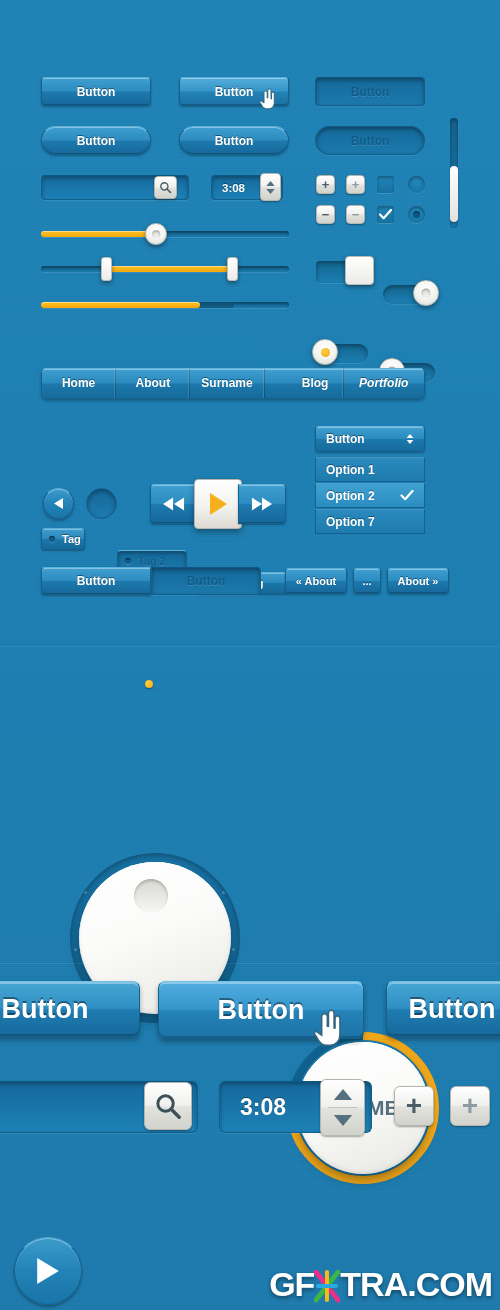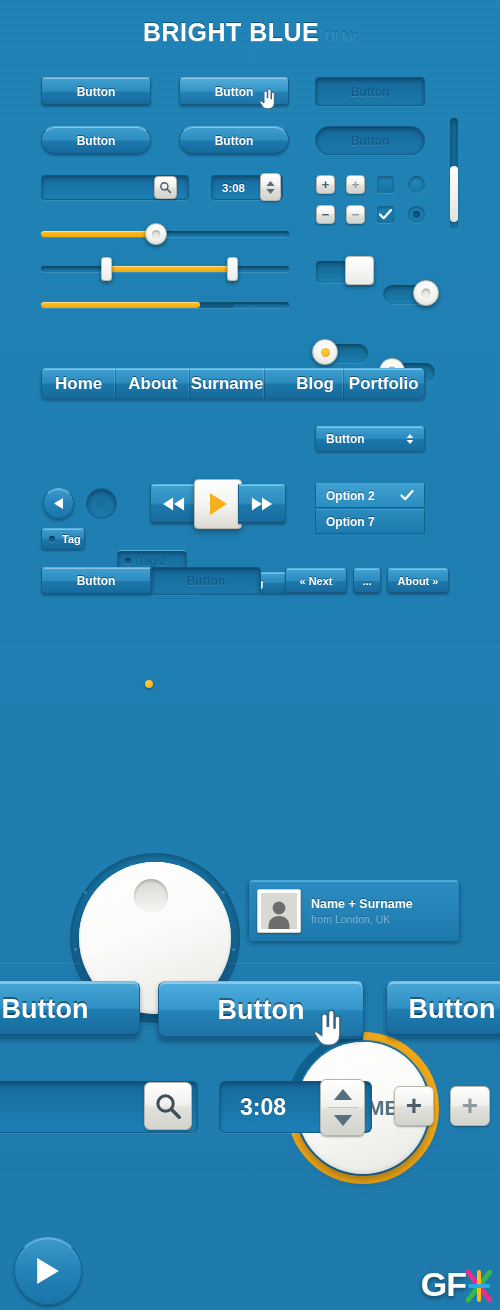--- a/index.html
+++ b/index.html
@@ -129,21 +129,21 @@
   }
 
   
   .nav{
     display:flex; border-radius:5px; overflow:hidden;
     background:linear-gradient(180deg,#3f9fcf 0%, #2b8abe 48%, #1c78ab 52%, #166b9b 100%);
     border:1px solid #14618f; border-top-color:#5cb4dd;
     box-shadow:inset 0 1px 0 rgba(255,255,255,.38), 0 2px 3px rgba(0,0,0,.28);
   }
   .nav .item{
-    flex:1; text-align:center; color:#fff; font-weight:bold; font-size:17px;
+    flex:1; text-align:center; color:#fff; font-weight:bold; font-size:12px;
     line-height:29px; text-shadow:0 -1px 0 rgba(0,0,0,.45);
     border-right:1px solid rgba(0,0,0,.22);
     box-shadow:inset -1px 0 0 rgba(255,255,255,.13);
     cursor:pointer;
   }
   .nav .item:last-child{ border-right:none; box-shadow:none; }
 
   
   .tag{
     position:relative; display:flex; align-items:center;
@@ -285,23 +285,20 @@
   .divider{
     position:absolute; left:0; right:0; height:1px;
     background:rgba(255,255,255,.07);
   }
 </style>
 </head>
 <body>
 
 <div class="stage">
 
-  <div class="abs title">
-    <span class="t1">BRIGHT BLUE</span><span class="t2">UI kit</span>
-  </div>
 
   <div class="abs btn" style="left:41px; top:77px; width:110px; height:29px;">
     <span>Button</span>
   </div>
   <div class="abs btn" style="left:179px; top:77px; width:110px; height:29px; background:linear-gradient(180deg,#52add9 0%, #3595c8 48%, #2382b5 52%, #1c71a4 100%);">
     <span>Button</span>
   </div>
   <svg class="abs cursor" style="left:258px; top:88px;" viewBox="0 0 18 22">
     <path d="M6 13V4.6a1.6 1.6 0 0 1 3.2 0V10h.6V2.6a1.6 1.6 0 0 1 3.2 0V11h.5V5.6a1.4 1.4 0 0 1 2.8 0v9.2c0 3.4-2.4 6-5.6 6H9c-2.6 0-4-1.4-5.2-3.6L2 14.4c-.5-.9.6-1.9 1.4-1.2L6 15z" fill="#fff" stroke="#36667f" stroke-width="1"></path>
   </svg>
@@ -398,21 +395,21 @@
   </div>
   <div class="abs tgl pillshape" style="left:383px; top:285px; width:52px; height:19px;">
     <div class="knob-round" style="left:-4px; top:-5px; width:26px; height:26px;"></div>
   </div>
 
   <div class="abs nav" style="left:41px; top:368px; width:384px; height:31px;">
     <div class="item">Home</div>
     <div class="item">About</div>
     <div class="item">Surname</div>
     <div class="item" style="flex:.75;padding-left:23px;">Blog</div>
-    <div class="item" style="flex:1.1;">Portfolio</div>
+    <div class="item" style="flex:1.1;font-style:italic;">Portfolio</div>
   </div>
 
   <div class="abs tag" style="left:41px; top:431px; width:44px;">
     <span>Tag</span>
   </div>
   <div class="abs tag pressed" style="left:117px; top:431px; width:70px;">
     <span>Tag 2</span>
   </div>
   <div class="abs tag" style="left:196px; top:431px; width:92px;">
     <span>Long tag</span>
@@ -422,20 +419,23 @@
     <span>Button</span>
     <span style="display:flex;flex-direction:column;gap:2px;">
       <svg width="8" height="4" viewBox="0 0 10 6">
           <polygon points="5,0 10,6 0,6" fill="#fff"></polygon>
         </svg>
       <svg width="8" height="4" viewBox="0 0 10 6">
           <polygon points="0,0 10,0 5,6" fill="#fff"></polygon>
         </svg>
     </span>
   </div>
+  <div class="abs ddItem" style="left:315px; top:457px; width:110px;">
+    <span>Option 1</span>
+  </div>
   <div class="abs ddItem active" style="left:315px; top:483px; width:110px;">
     <span>Option 2</span>
     <svg width="14" height="11" viewBox="0 0 14 12">
       <path d="M1 6 L5 10 L13 1" fill="none" stroke="#fff" stroke-width="2.4" stroke-linecap="round" stroke-linejoin="round"></path>
     </svg>
   </div>
   <div class="abs ddItem" style="left:315px; top:509px; width:110px;">
     <span>Option 7</span>
   </div>
 
@@ -469,21 +469,21 @@
   </div>
 
   <div class="abs btn" style="left:41px; top:567px; width:110px; height:28px; border-radius:4px 0 0 4px;">
     <span>Button</span>
   </div>
   <div class="abs btn pressed" style="left:151px; top:567px; width:110px; height:28px; border-radius:0 4px 4px 0;">
     <span>Button</span>
   </div>
 
   <div class="abs btn" style="left:285px; top:568px; width:62px; height:26px; font-size:11px;">
-    <span>« Next</span>
+    <span>« About</span>
   </div>
   <div class="abs btn" style="left:353px; top:568px; width:28px; height:26px; font-size:11px;">
     <span>...</span>
   </div>
   <div class="abs btn" style="left:387px; top:568px; width:62px; height:26px; font-size:11px;">
     <span>About »</span>
   </div>
 
   <div class="divider" style="top:646px;"></div>
 
@@ -502,34 +502,20 @@
 
   <div class="abs dialwrap" style="left:285px; top:697px; width:156px; height:156px;">
     <svg width="156" height="156" viewBox="0 0 156 156" style="position:absolute; left:0; top:0;">
       <circle cx="78" cy="78" r="72" fill="none" stroke="#10628f" stroke-width="8"></circle>
       <path d="M78 6 A72 72 0 1 1 6 78" fill="none" stroke="#f0a81a" stroke-width="8" stroke-linecap="butt"></path>
     </svg>
     <div class="dialface" style="left:12px; top:12px; width:132px; height:132px;"></div>
     <div class="dialtext">120 MB</div>
   </div>
 
-  <div class="abs card" style="left:248px; top:880px; width:212px; height:62px;">
-    <div class="avatar">
-      <div class="avInner">
-        <svg width="34" height="30" viewBox="0 0 34 30">
-          <circle cx="17" cy="9" r="6.4" fill="#6d6d6d"></circle>
-          <path d="M17 17c-6.4 0-10.4 4.2-10.4 9.6V30h20.8v-3.4C27.4 21.2 23.4 17 17 17z" fill="#6d6d6d"></path>
-        </svg>
-      </div>
-    </div>
-    <div>
-      <div class="cardName">Name + Surname</div>
-      <div class="cardSub">from London, UK</div>
-    </div>
-  </div>
 
   <div class="divider" style="top:963px;"></div>
 
   <div class="abs bigbtn" style="left:-50px; top:981px; width:190px; height:56px;">
     <span>Button</span>
   </div>
   <div class="abs bigbtn" style="left:158px; top:981px; width:206px; height:58px; background:linear-gradient(180deg,#50ade0 0%, #3596cb 48%, #2583b7 52%, #1c72a6 100%);">
     <span>Button</span>
   </div>
   <svg class="abs" style="left:311px; top:1008px; width:32px; height:40px;" viewBox="0 0 18 22">
@@ -578,15 +564,16 @@
   <div class="wm">
     <span>GF</span>
     <span class="xmark">
       <svg width="26" height="34" viewBox="0 0 26 34" style="position:absolute; left:0; top:-26px;">
         <path d="M2 2 L24 30" stroke="#e8308a" stroke-width="5" stroke-linecap="round"></path>
         <path d="M24 2 L2 30" stroke="#3ab54a" stroke-width="5" stroke-linecap="round"></path>
         <path d="M13 2 L13 30" stroke="#fdb913" stroke-width="4" stroke-linecap="round"></path>
         <path d="M4 16 L22 16" stroke="#29abe2" stroke-width="4" stroke-linecap="round"></path>
       </svg>
     </span>
+    <span>TRA.COM</span>
   </div>
 
 </div>
 
 </body></html>

